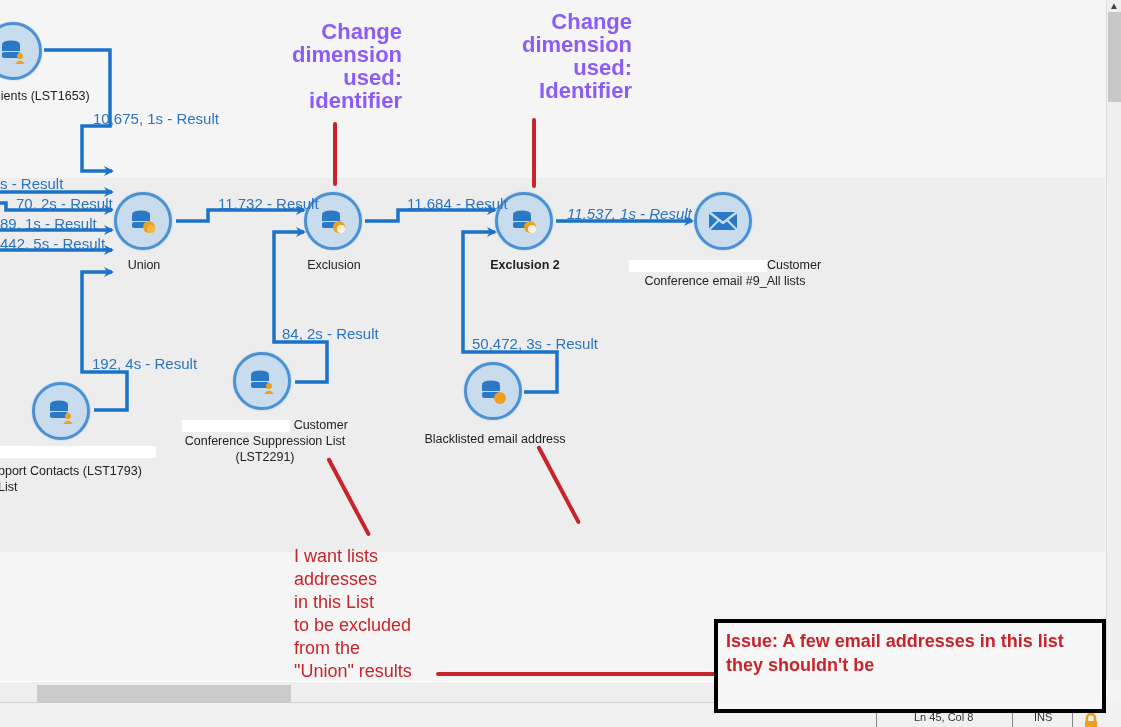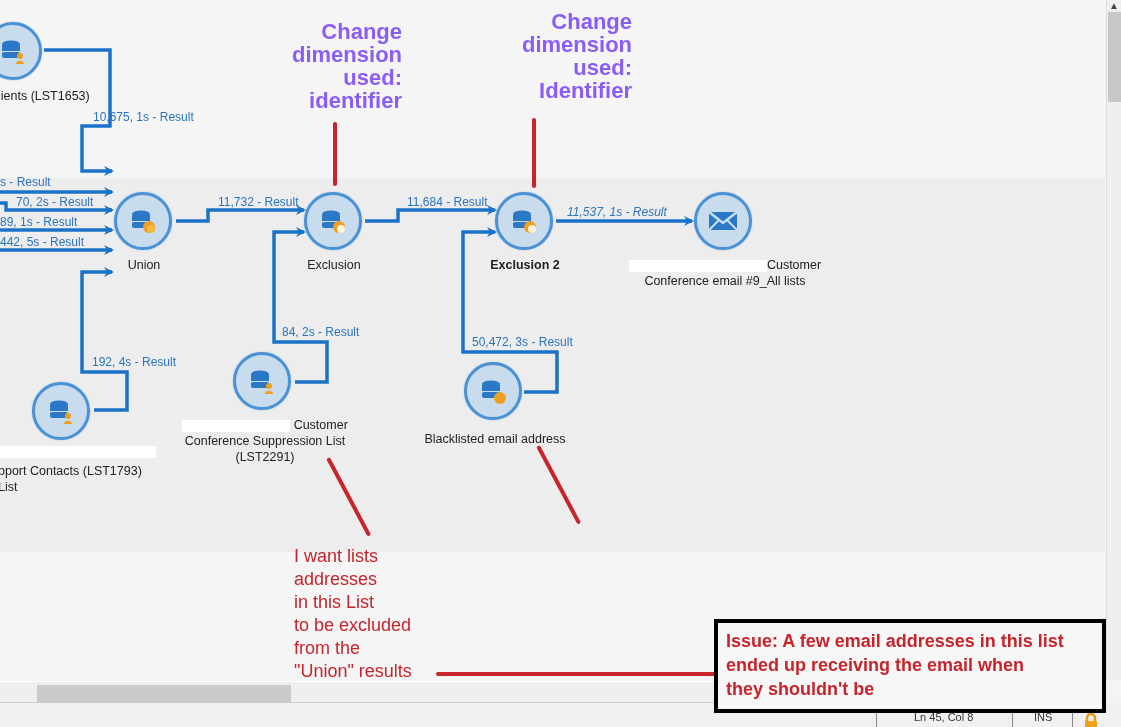--- a/index.html
+++ b/index.html
@@ -4,21 +4,21 @@
 <style>
   html, body { margin:0; padding:0; }
   body { width:1121px; height:727px; position:relative; overflow:hidden; background:#f4f4f4; font-family:"Liberation Sans", sans-serif; }
   #canvas { position:absolute; left:0; top:0; width:1105px; height:680px; background:#f5f5f5; overflow:hidden; }
   #band { position:absolute; left:0; top:178px; width:1105px; height:374px; background:#ededed; }
   #wires { position:absolute; left:0; top:0; }
   .node { position:absolute; width:58px; height:58px; border-radius:50%; background:#c9dcee; border:3px solid #4a92d3; box-sizing:border-box; box-shadow:0 0 2px #9cc3e6; }
   .node svg { position:absolute; left:50%; top:50%; transform:translate(-50%,-50%); }
   .node-label { position:absolute; font-size:12.5px; color:#222; text-align:center; line-height:16px; white-space:nowrap; }
   .redact { display:inline-block; background:#fff; height:12px; vertical-align:middle; }
-  .edge-label { position:absolute; font-size:12px; color:#2b74c1; white-space:nowrap; }
+  .edge-label { position:absolute; font-size:15px; color:#2b74c1; white-space:nowrap; }
   .anno-bold { position:absolute; color:#8b5cf6; font-weight:bold; font-size:22px; line-height:23px;text-align:right; }
   .anno { position:absolute; color:#c8242b; font-size:18px; line-height:23px; }
   .redline { position:absolute; background:#c8242b; border-radius:2px; }
   #issue-box { position:absolute; left:714px; top:619px; width:392px; height:94px; border:4px solid #000; background:#f7f7f7; box-sizing:border-box; padding:6px 8px; }
   #issue-box .txt { color:#c8242b; font-weight:bold; font-size:18px; line-height:24px; }
   #vscroll { position:absolute; left:1106px; top:0; width:15px; height:680px; background:#efefef; border-left:1px solid #ddd; }
   #vthumb { position:absolute; left:1px; top:12px; width:13px; height:90px; background:#c8c8c8; }
   #vup { position:absolute; left:2px; top:0; font-size:10px; color:#444; }
   #hscroll { position:absolute; left:0; top:681px; width:1105px; height:20px; background:#efefef; border-top:1px solid #fff; border-bottom:2px solid #cfcfcf; }
   #hthumb { position:absolute; left:37px; top:3px; width:254px; height:18px; background:#cbcbcb; }
@@ -210,15 +210,14 @@
   <div style="position:absolute;left:1083px;top:10px;">
     <svg width="16" height="16" viewBox="0 0 16 16">
         <path d="M4,8 V5 A4,4 0 0 1 12,5 V8" fill="none" stroke="#e89a1a" stroke-width="2.5"></path>
         <rect x="2" y="8" width="12" height="8" fill="#f0a020"></rect>
       </svg>
   </div>
 </div>
 
 <div id="issue-box">
   <div class="txt">Issue: A few email addresses in this list</div>
-  <div class="txt">ended up receiving the email when</div>
   <div class="txt">they shouldn't be</div>
 </div>
 
 </body></html>

